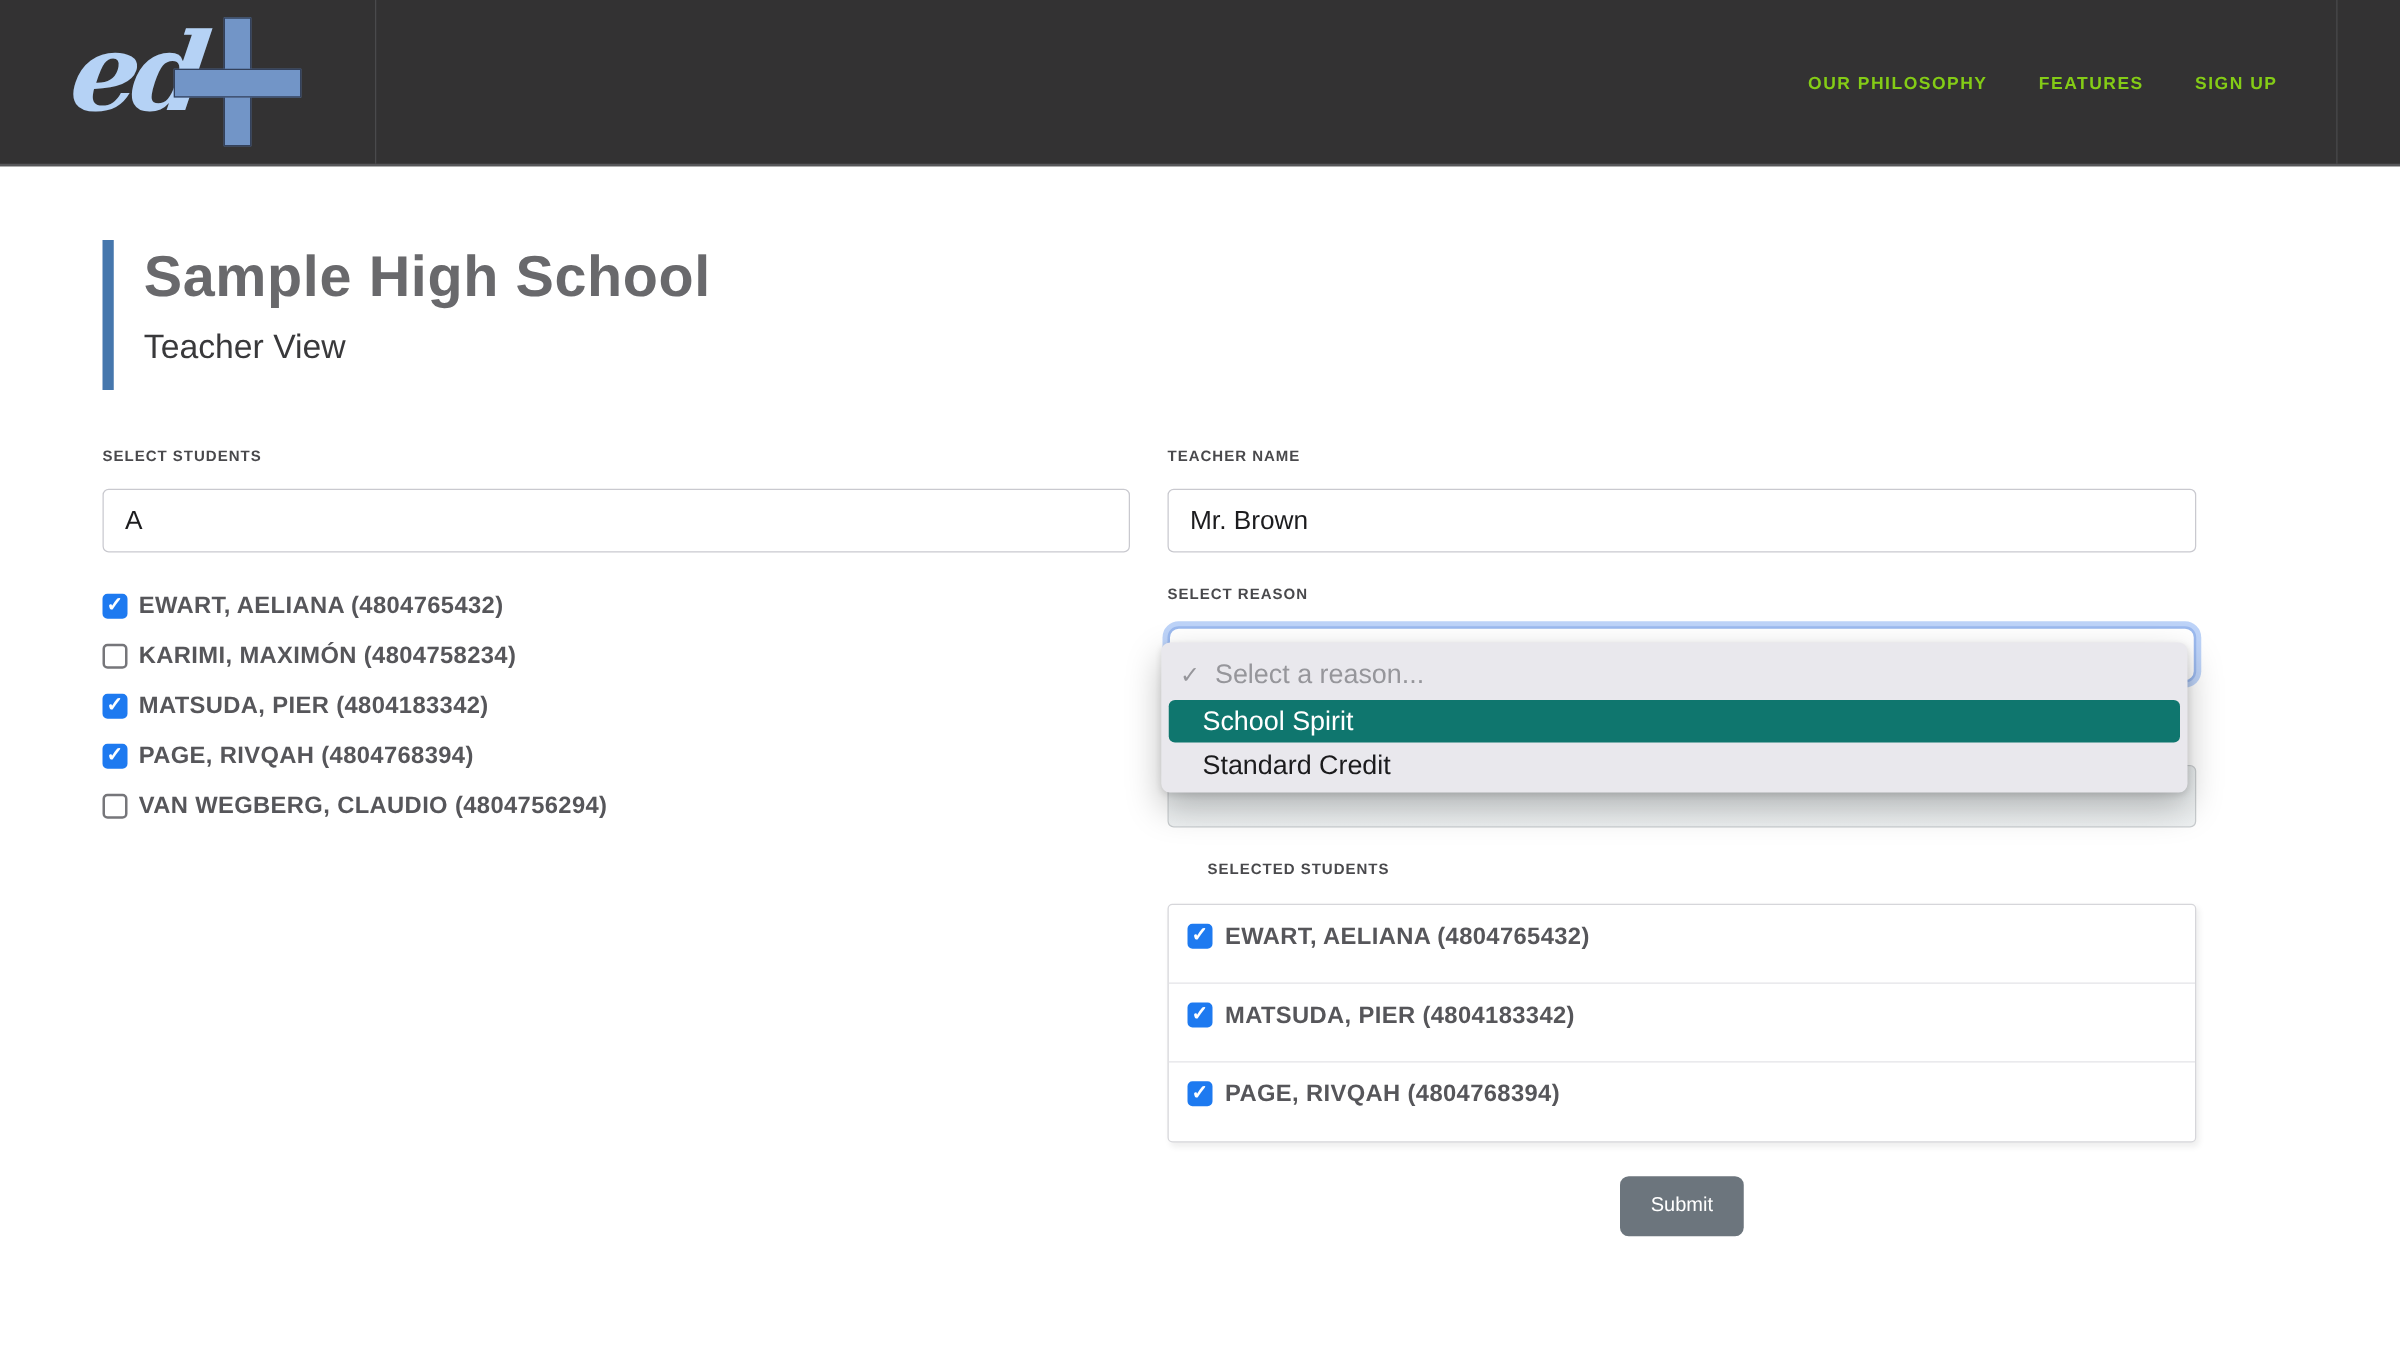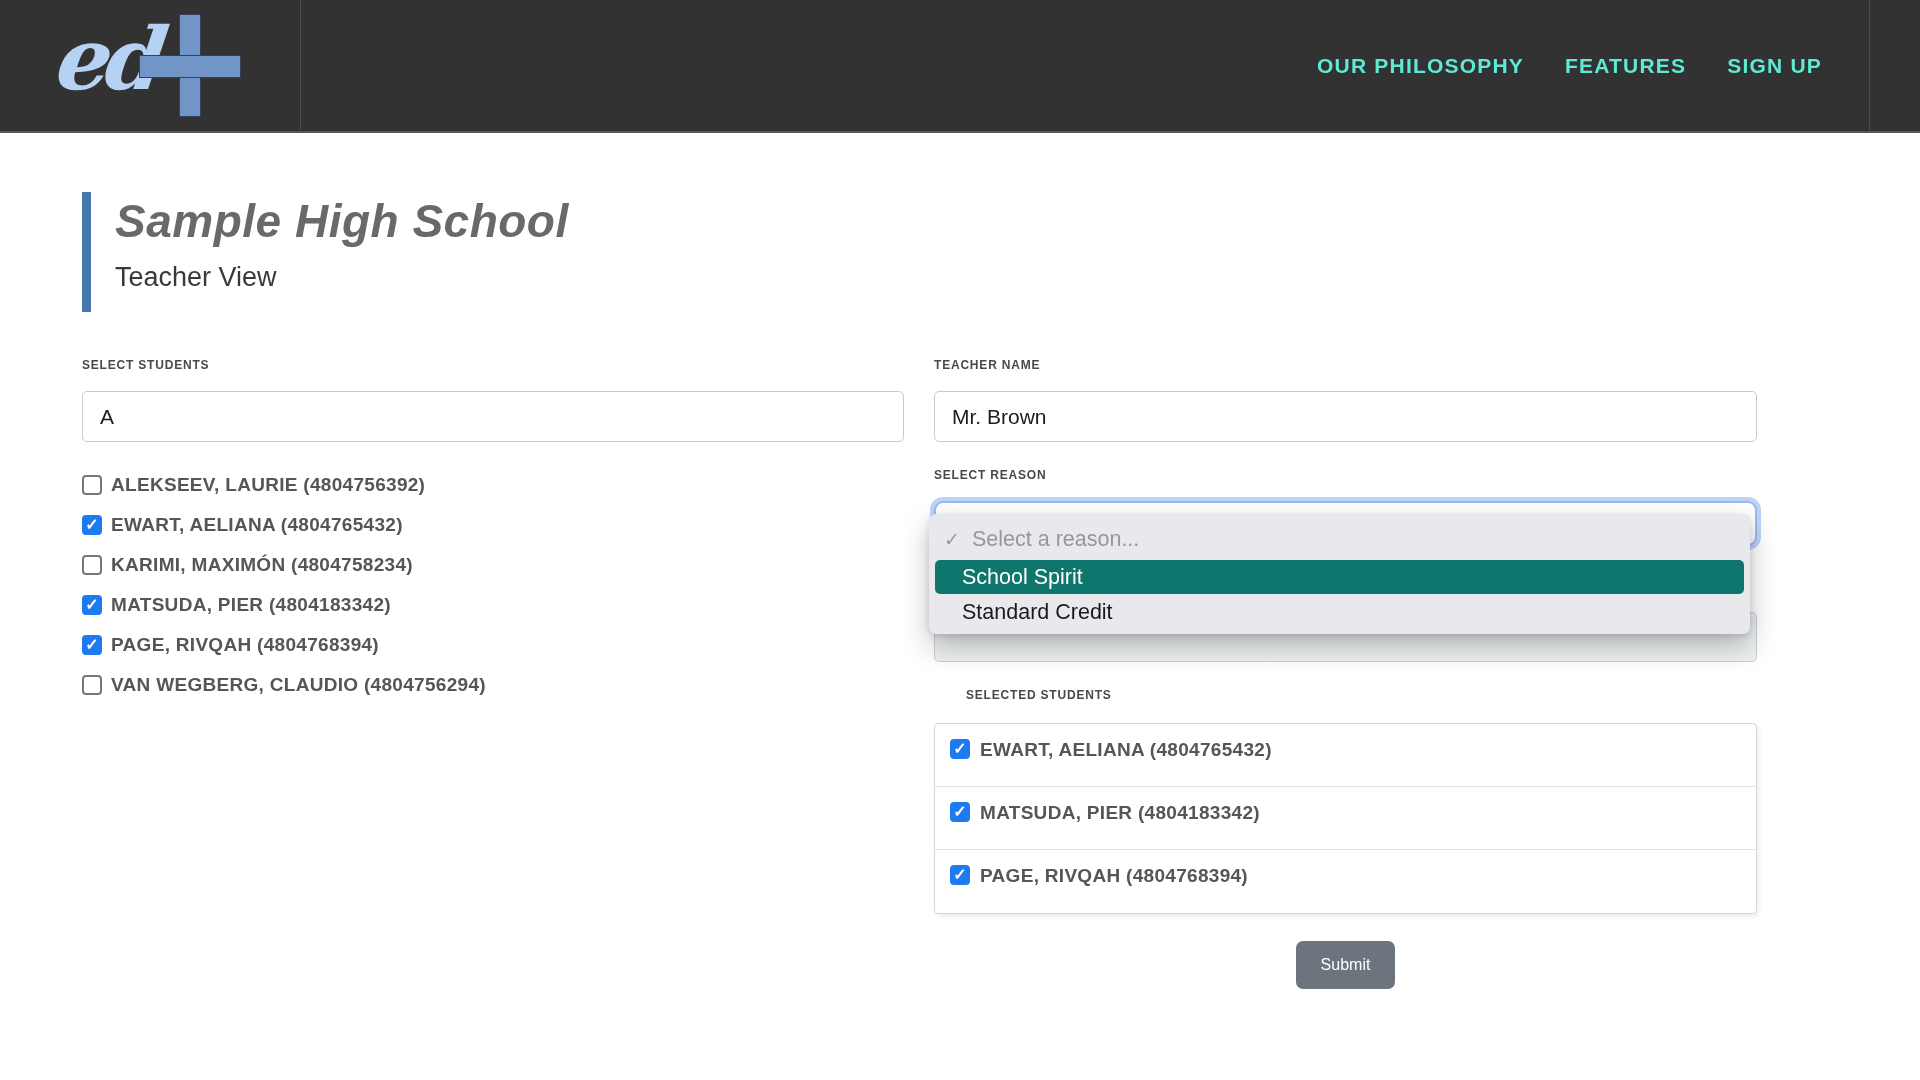--- a/index.html
+++ b/index.html
@@ -15,29 +15,29 @@
   .logo { position:absolute; left:0; top:0; width:300px; height:131px; cursor:pointer; }
   .logo-ed { position:absolute; left:58px; top:8px; font-family:"DejaVu Serif", serif;
     font-style:italic; font-weight:bold; font-size:86px; color:#b5d2f5;
     transform:skewX(-8deg); letter-spacing:-6px; }
   .logo-plus-v { position:absolute; left:179px; top:14px; width:22px; height:103px;
     background:#7295c7; border:1.5px solid #33415c; }
   .logo-plus-h { position:absolute; left:139px; top:55px; width:102px; height:23px;
     background:#7295c7; border:1.5px solid #33415c; }
   .nav { position:absolute; right:98px; top:0; height:131px; display:flex;
     align-items:center; gap:41px; }
-  .nav-item { color:#5eead4; font-weight:bold; font-size:21px; letter-spacing:1.2px;
+  .nav-item { color:#84cc16; font-weight:bold; font-size:14px; letter-spacing:1.2px;
     cursor:pointer; white-space:nowrap; }
 
   
   .main { margin-left:82px; width:1675px; }
   .title-block { margin-top:59px; border-left:9px solid #4677ad; padding-left:24px;
     min-height:120px; display:flex; flex-direction:column; justify-content:flex-start; }
   .page-title { font-size:46px; font-weight:bold; color:#69696c; letter-spacing:0.5px;
-    margin-top:2px;font-style:italic; }
+    margin-top:2px; }
   .page-subtitle { font-size:27px; font-weight:400; color:#39393b; margin-top:14px; }
 
   
   .columns { margin-top:46px; display:grid; grid-template-columns:822px 823px; gap:30px; }
   .field-label { font-size:12px; font-weight:bold; letter-spacing:0.8px; color:#49494c;
     margin-bottom:19px; }
   .text-input { width:100%; height:51px; border:1px solid #c9c9cf; border-radius:5px;
     font-size:21px; color:#1c1c1e; padding:0 17px; background:#fff; outline:none;
     font-family:"Liberation Sans", sans-serif; }
 
@@ -110,26 +110,20 @@
     <div class="page-title">Sample High School</div>
     <div class="page-subtitle">Teacher View</div>
   </div>
 
   <div class="columns">
 
     <div class="col-left">
       <div class="field-label">SELECT STUDENTS</div>
       <input class="text-input" type="text" value="A" style="">
       <div class="student-list">
-  <div class="student-row">
-    <span class="cbx">
-      <span class="tick"></span>
-    </span>
-    <span class="student-name">ALEKSEEV, LAURIE (4804756392)</span>
-  </div>
 
 
   <div class="student-row">
     <span class="cbx checked">
       <span class="tick">✓</span>
     </span>
     <span class="student-name">EWART, AELIANA (4804765432)</span>
   </div>
 
   <div class="student-row">

